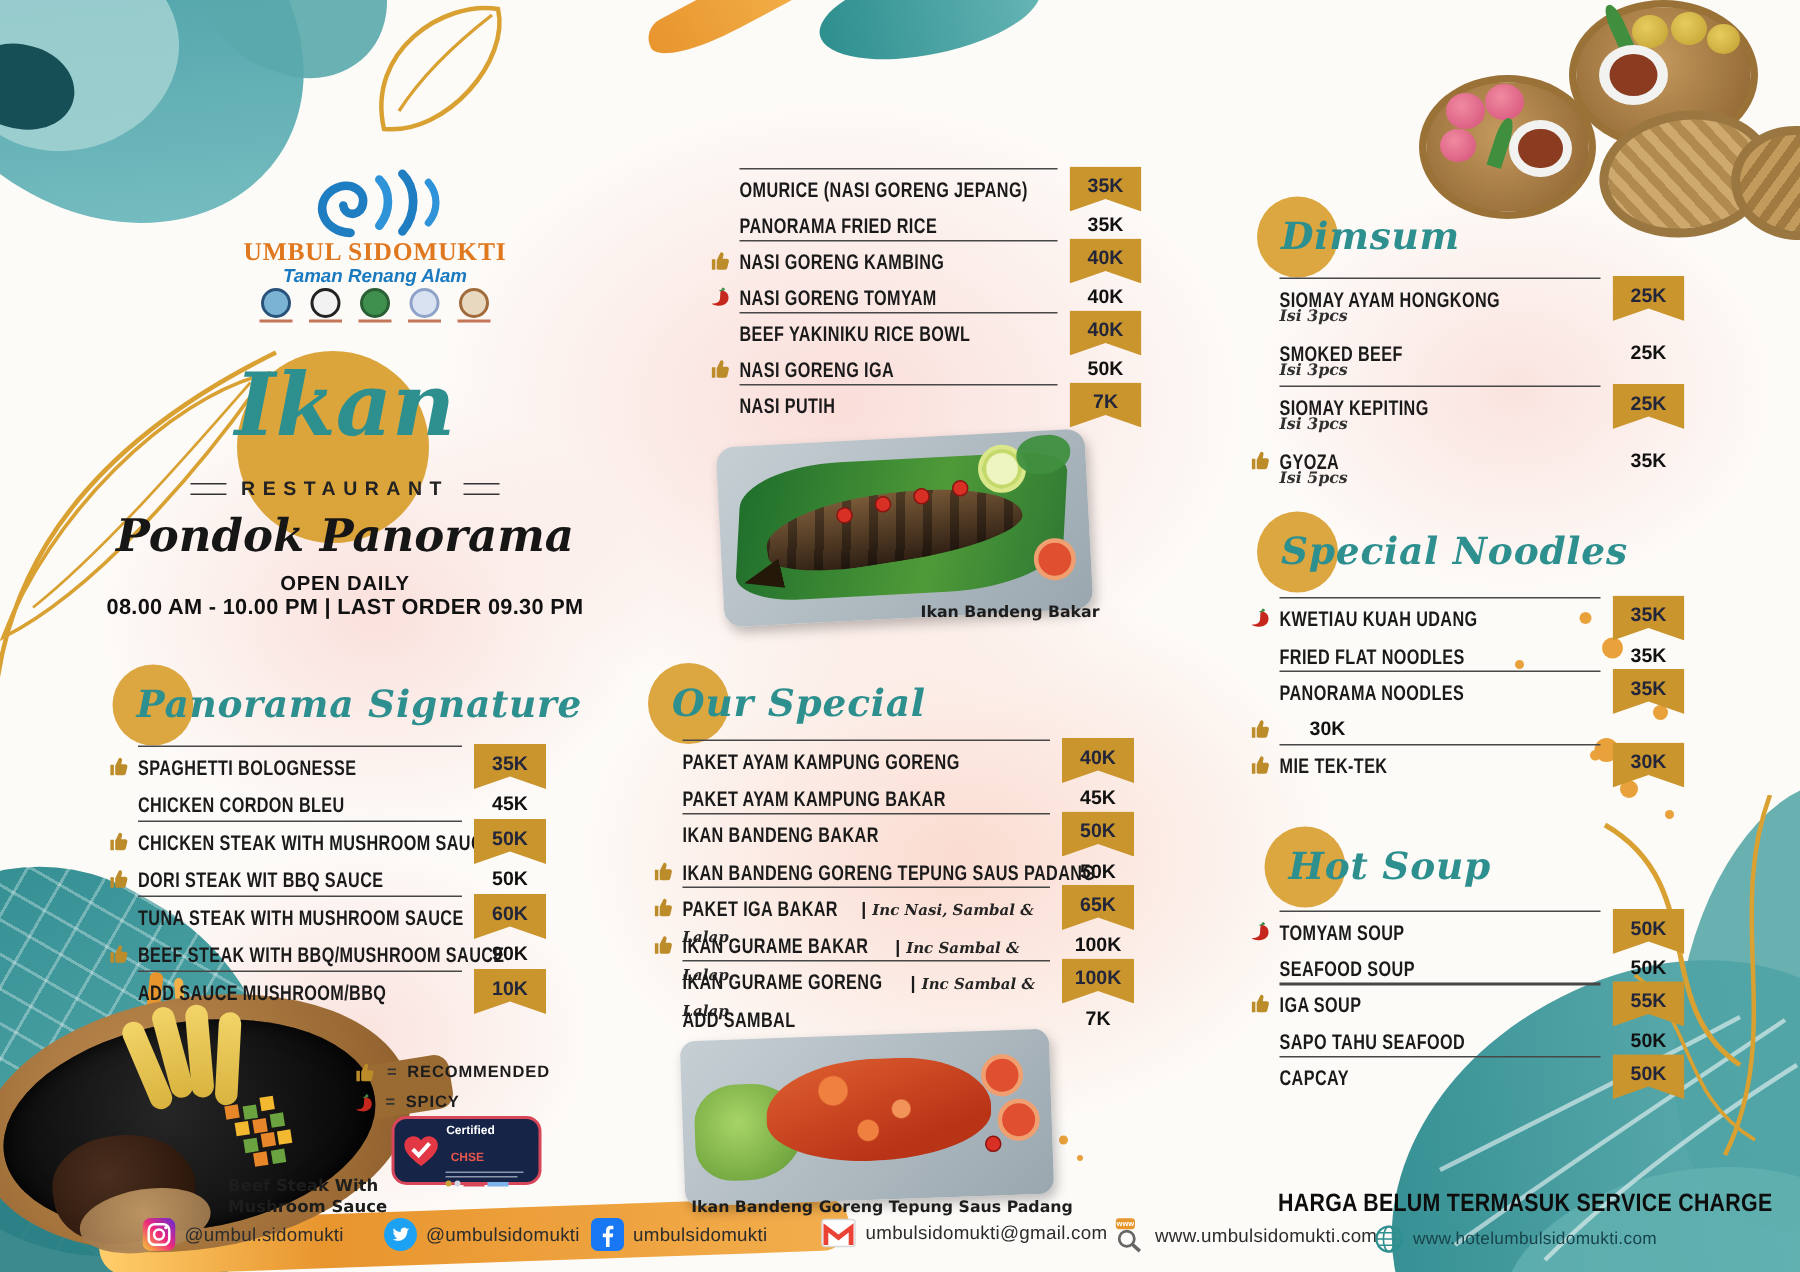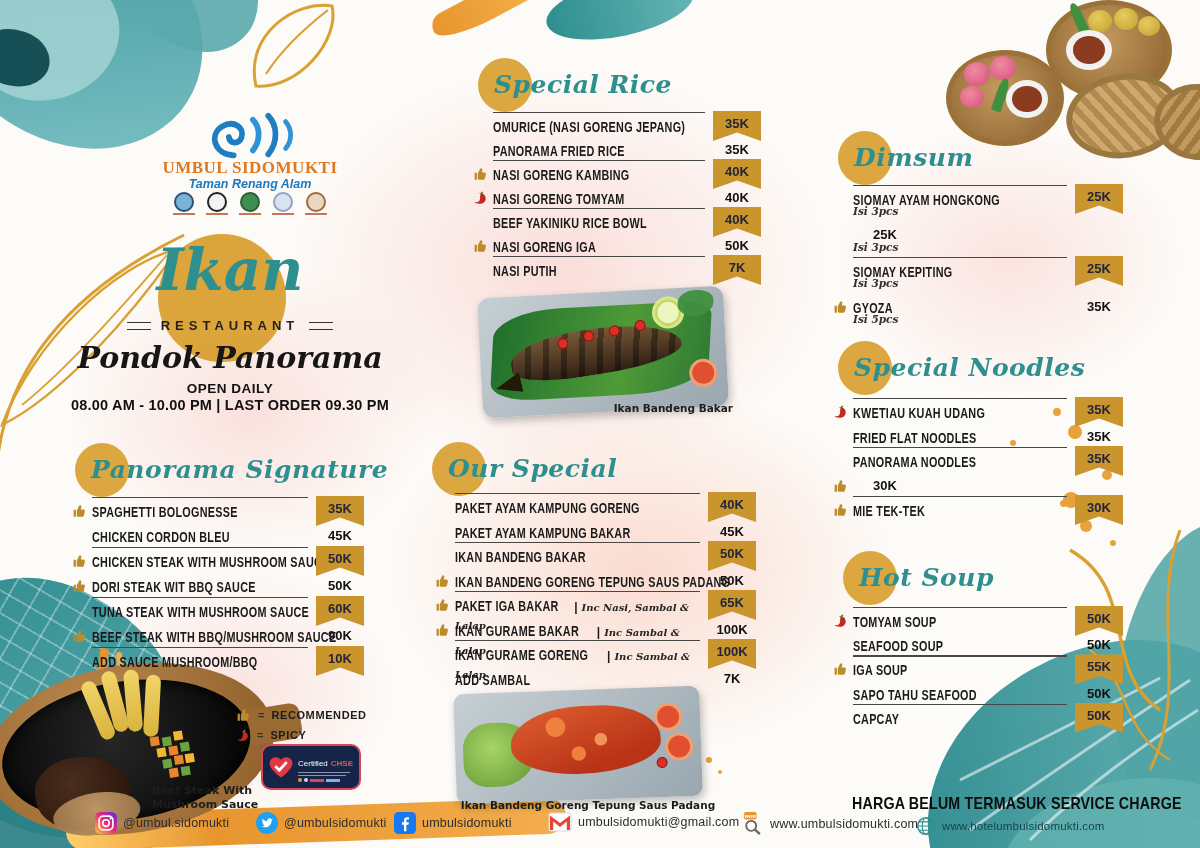--- a/index.html
+++ b/index.html
@@ -58,21 +58,21 @@
   .hours{position:absolute;left:40px;top:397px;width:380px;text-align:center;z-index:3;
     font-size:14.5px;font-weight:800;letter-spacing:.2px;color:#111;}
   
   .legend{position:absolute;left:237px;top:705px;z-index:4;}
   .legend .lr{display:flex;align-items:center;gap:7px;height:20px;}
   .legend .eq{font-weight:700;font-size:11px;color:#333;}
   .legend .ll{font-weight:800;font-size:11px;letter-spacing:.6px;color:#1c1c1c;}
   .chse{position:absolute;left:261px;top:744px;width:100px;height:46px;z-index:4;background:#162447;
     border:2px solid #d8465a;border-radius:10px;display:flex;align-items:center;padding:3px 5px;box-sizing:border-box;}
   .chse .ctx{margin-left:4px;}
-  .chse .c1{font-size:8px;font-weight:400;color:#fff;display:inline-block;}
+  .chse .c1{font-size:8px;font-weight:700;color:#fff;display:inline-block;}
   .chse .c2{font-size:8px;font-weight:800;color:#e8554f;display:inline-block;margin-left:3px;}
   .chse .mline{height:1.5px;background:#8b97ad;margin-top:1.5px;}
   .chse .mrow2{display:flex;gap:2px;margin-top:2px;align-items:center;}
   .chse .dot{width:4px;height:4px;border-radius:50%;background:#c9a23a;}
   .chse .bar{height:3px;width:14px;background:#d8465a;}
   .chse .bar.b{background:#7fb2e8;}
   
   .cap{position:absolute;z-index:4;font-family:"DejaVu Sans",sans-serif;font-weight:700;color:#1d1d1d;}
   .harga{position:absolute;left:852px;top:793px;z-index:4;font-size:15px;font-weight:800;
     letter-spacing:.2px;color:#0d0d0d;transform:scale(.95,1.12);transform-origin:0 0;white-space:nowrap;}
@@ -253,24 +253,20 @@
         </svg>
       <span class="t"><span class="w">BEEF STEAK WITH BBQ/MUSHROOM SAUCE</span></span>
       <span class="p">90K</span>
     </div>
     <div class="r s">
       <span class="t"><span class="w">ADD SAUCE MUSHROOM/BBQ</span></span>
       <span class="p g">10K</span>
     </div>
   </div>
 
-  <div class="hd" style="left:478px;top:58px;">
-    <span class="hc"></span>
-    <span class="ht">Special Rice</span>
-  </div>
   <div class="lst rice" style="left:493px;top:112px;width:268px;">
     <div class="r s">
       <span class="t"><span class="w">OMURICE (NASI GORENG JEPANG)</span></span>
       <span class="p g">35K</span>
     </div>
     <div class="r">
       <span class="t"><span class="w">PANORAMA FRIED RICE</span></span>
       <span class="p">35K</span>
     </div>
     <div class="r s">
@@ -401,20 +397,21 @@
     <span class="hc"></span>
     <span class="ht">Dimsum</span>
   </div>
   <div class="lst dim" style="left:853px;top:185px;width:270px;">
     <div class="r s">
       <span class="t"><span class="w">SIOMAY AYAM HONGKONG</span></span>
       <span class="sb">Isi 3pcs</span>
       <span class="p g">25K</span>
     </div>
     <div class="r">
+      <span class="t"><span class="w">SMOKED BEEF</span></span>
       <span class="sb">Isi 3pcs</span>
       <span class="p">25K</span>
     </div>
     <div class="r s">
       <span class="t"><span class="w">SIOMAY KEPITING</span></span>
       <span class="sb">Isi 3pcs</span>
       <span class="p g">25K</span>
     </div>
     <div class="r">
       <svg class="ri" viewBox="0 0 24 24">
@@ -573,21 +570,21 @@
   </div>
 
   <div class="soc" style="left:394px;top:812px;">
     <svg width="22" height="22" viewBox="0 0 24 24">
       <rect width="24" height="24" rx="5" fill="#1877f2"></rect>
       <path fill="#fff" d="M13.5 21v-7h2.3l.4-2.7h-2.7V9.5c0-.8.2-1.3 1.3-1.3h1.5V5.8c-.3 0-1.1-.1-2-.1-2 0-3.4 1.2-3.4 3.5v2.1H8.6V14h2.3v7z"></path>
     </svg>
     <span class="h">umbulsidomukti</span>
   </div>
 
-  <div class="soc" style="left:548px;top:812px;">
+  <div class="soc" style="left:512px;top:812px;padding-left:35px;">
     <svg width="24" height="20" viewBox="0 0 24 20">
       <rect x="1" y="1" width="22" height="18" rx="2" fill="#fff" stroke="#d8d8d8"></rect>
       <path fill="#ea4335" d="M2 18V3.5L12 11 22 3.5V18h-3.2V9.6L12 15 5.2 9.6V18z"></path>
     </svg>
     <span class="h">umbulsidomukti@gmail.com</span>
   </div>
 
   <div class="soc" style="left:742px;top:812px;">
     <svg width="22" height="24" viewBox="0 0 24 26">
       <rect x="2" y="0" width="14" height="8" rx="2.5" fill="#e8962e"></rect>

